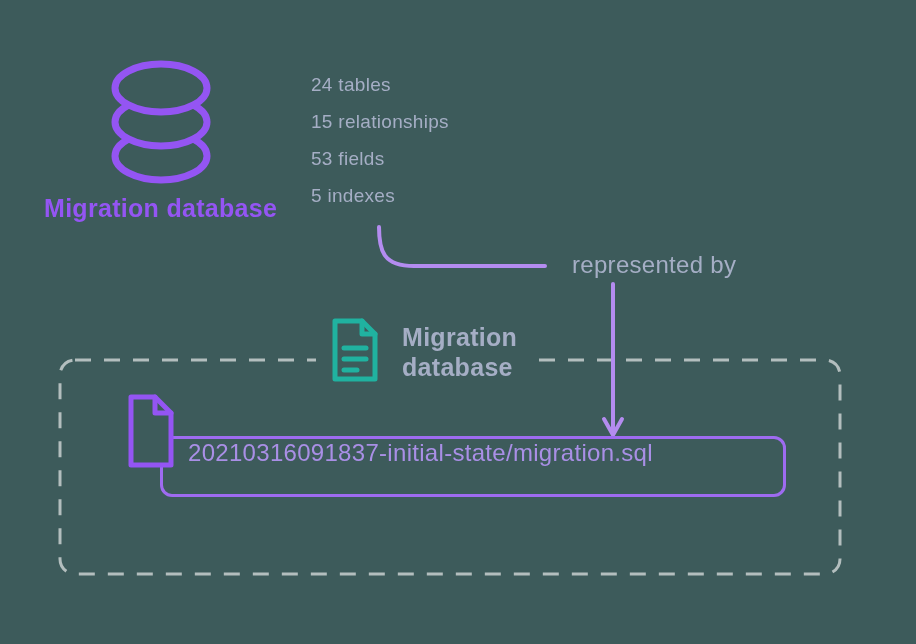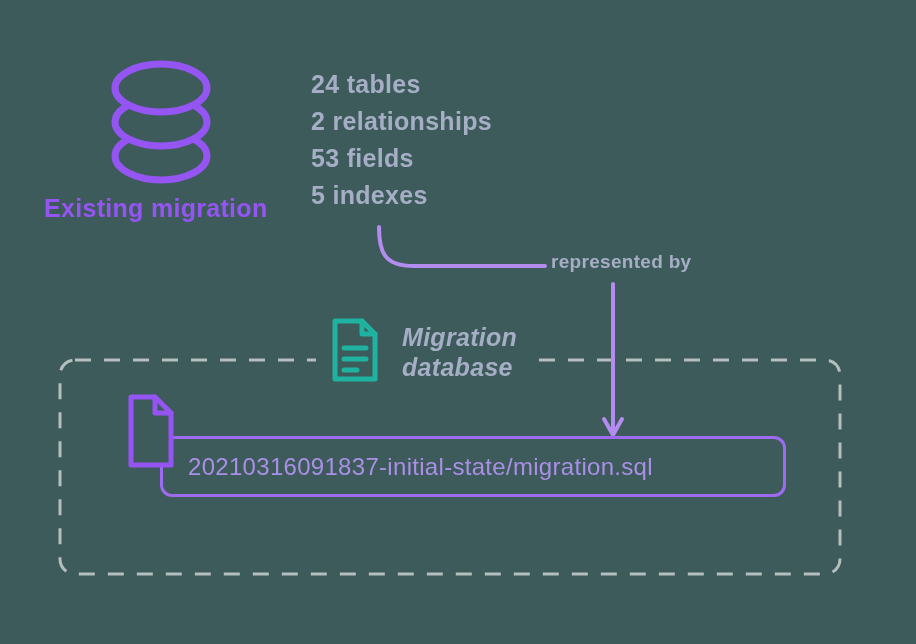--- a/index.html
+++ b/index.html
@@ -23,49 +23,48 @@
   }
   .abs{position:absolute;}
   .db-icon{left:108px;top:57px;}
   .db-label{
     left:44px;top:194px;
     font-size:25px;font-weight:700;letter-spacing:.3px;
     color:var(--purple);
   }
   .stats{
     left:311px;top:66px;
-    font-size:25px;font-weight:700;letter-spacing:.3px;
+    font-size:19px;font-weight:400;letter-spacing:.3px;
     line-height:37px;
     color:var(--muted-text);
   }
   .represented{
-    left:551px;top:251px;
-    font-size:19px;font-weight:700;letter-spacing:.3px;
+    left:572px;top:251px;
+    font-size:24px;font-weight:400;letter-spacing:.3px;
     color:var(--muted-text);
   }
   .overlay{left:0;top:0;pointer-events:none;}
   .dashed-box{left:58px;top:358px;}
   .mig-group{
     left:316px;top:312px;
     display:flex;align-items:flex-start;gap:20px;
     background:var(--background);
     padding:6px 16px 6px 12px;
     z-index:2;
   }
   .mig-label{
     font-size:25px;font-weight:700;letter-spacing:.3px;
     line-height:30px;margin-top:4px;
     color:var(--muted-text);
-    font-style:italic;
   }
   .pill{
     left:160px;top:436px;width:626px;height:61px;
     border:3px solid var(--pill-border);
     border-radius:12px;
-    display:flex;align-items:center;
+    display:flex;align-items:flex-start;
     padding-left:25px;
     z-index:1;
   }
   .pill-text{
     font-size:24px;letter-spacing:.3px;
     color:var(--pill-text);
   }
   .file-icon{left:124px;top:394px;z-index:3;}
 </style>
 </head>
@@ -74,25 +73,25 @@
 <div class="canvas">
 
   <svg class="abs db-icon" width="106" height="130" viewBox="0 0 106 130">
     <g fill="#3D5B5B" stroke="#9455F3" stroke-width="7">
       <ellipse cx="53" cy="99" rx="46" ry="24"></ellipse>
       <ellipse cx="53" cy="65" rx="46" ry="24"></ellipse>
       <ellipse cx="53" cy="31" rx="46" ry="24"></ellipse>
     </g>
   </svg>
 
-  <div class="abs db-label">Existing migration</div>
+  <div class="abs db-label">Migration database</div>
 
   <div class="abs stats">
     <div>24 tables</div>
-    <div>2 relationships</div>
+    <div>15 relationships</div>
     <div>53 fields</div>
     <div>5 indexes</div>
   </div>
 
   <svg class="abs dashed-box" width="784" height="218" viewBox="0 0 784 218">
     <rect x="2" y="2" width="780" height="214" rx="15" fill="none" stroke="#B3BEBE" stroke-width="3" stroke-dasharray="16 13"></rect>
   </svg>
 
   <div class="abs mig-group">
     <svg width="54" height="64" viewBox="0 0 54 64">

